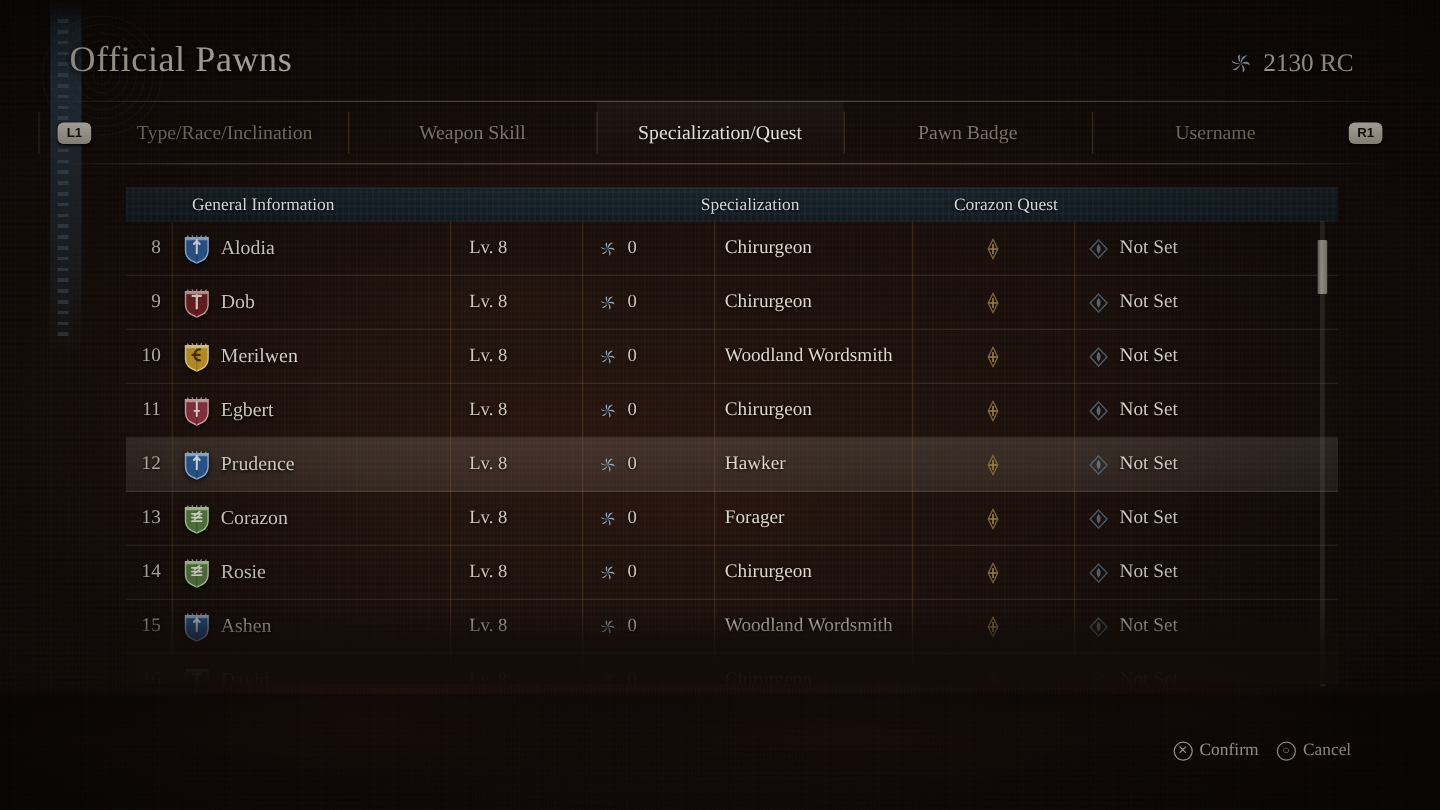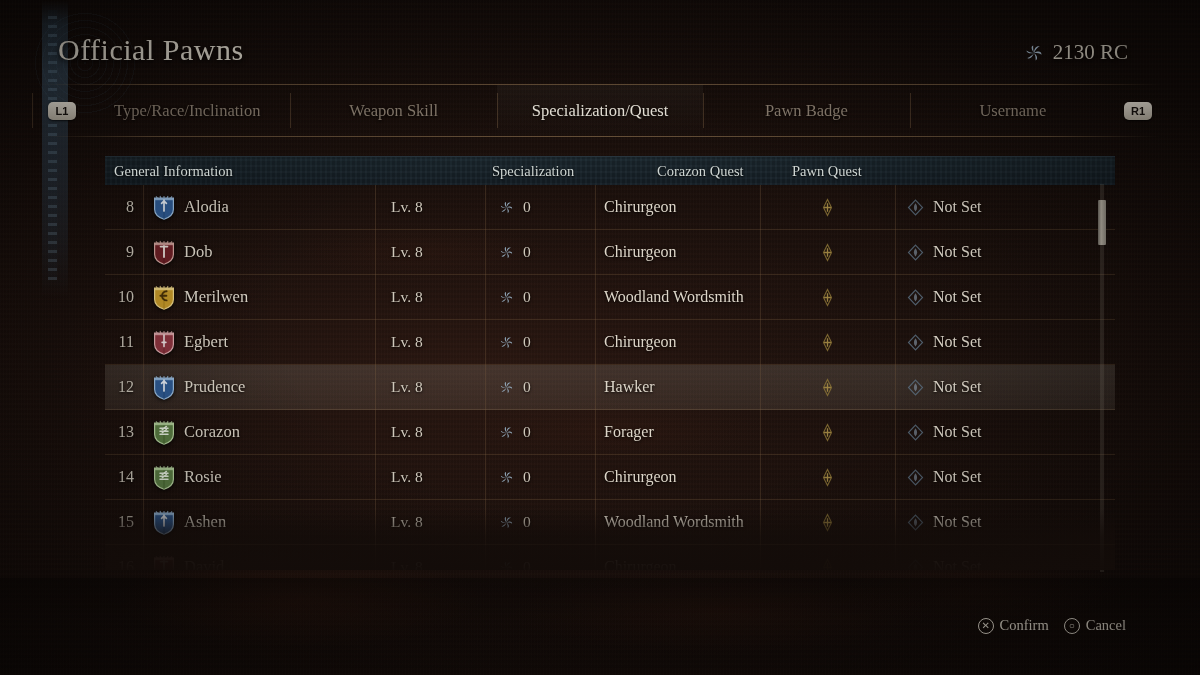--- a/index.html
+++ b/index.html
@@ -146,20 +146,21 @@
         transparent 2px, transparent 5px),
       repeating-linear-gradient(0deg,
         rgba(140,175,200,0.05) 0px, rgba(140,175,200,0.05) 2px,
         transparent 2px, transparent 6px);
     opacity:.85; pointer-events:none;
   }
   .thead .th{
     position:relative; z-index:2; font-size:14.5px; color:#cfd6d3;
     padding-left:9px; text-shadow:0 1px 2px rgba(0,0,0,.9);
     white-space:nowrap;
+    margin-left:46px;
   }
   .rows{ position:relative; }
   .row{
     display:flex; align-items:center; height:45px;
     border-bottom:1px solid rgba(120,92,64,0.30);
     position:relative;
   }
   .row.sel{
     background:linear-gradient(180deg, rgba(235,228,210,0.145), rgba(215,206,188,0.105));
   }
@@ -263,21 +264,20 @@
   <div class="tab">Username</div>
   <div class="pad-badge tabend">R1</div>
 </div>
 
 <div class="panel">
   <div class="thead">
     <div class="orn"></div>
     <div class="th" style="width:378px">General Information</div>
     <div class="th" style="width:165px">Specialization</div>
     <div class="th" style="width:135px">Corazon Quest</div>
-    <div class="th" style="flex:1">Pawn Quest</div>
   </div>
   <div class="rows" id="rows">
       <div class="row">
         <div class="cell c-num">
           <span class="txt">8</span>
         </div>
         <div class="cell c-name">
           <span class="shield">
             <svg viewBox="0 0 22 25" width="22" height="25">
               <path d="M1.6 3.2 L20.4 3.2 L20.4 14.2 C20.4 19.6 16 22.6 11 24.2 C6 22.6 1.6 19.6 1.6 14.2 Z" fill="#2f5c96" stroke="#9fc2e4" stroke-width="1.2"></path>

